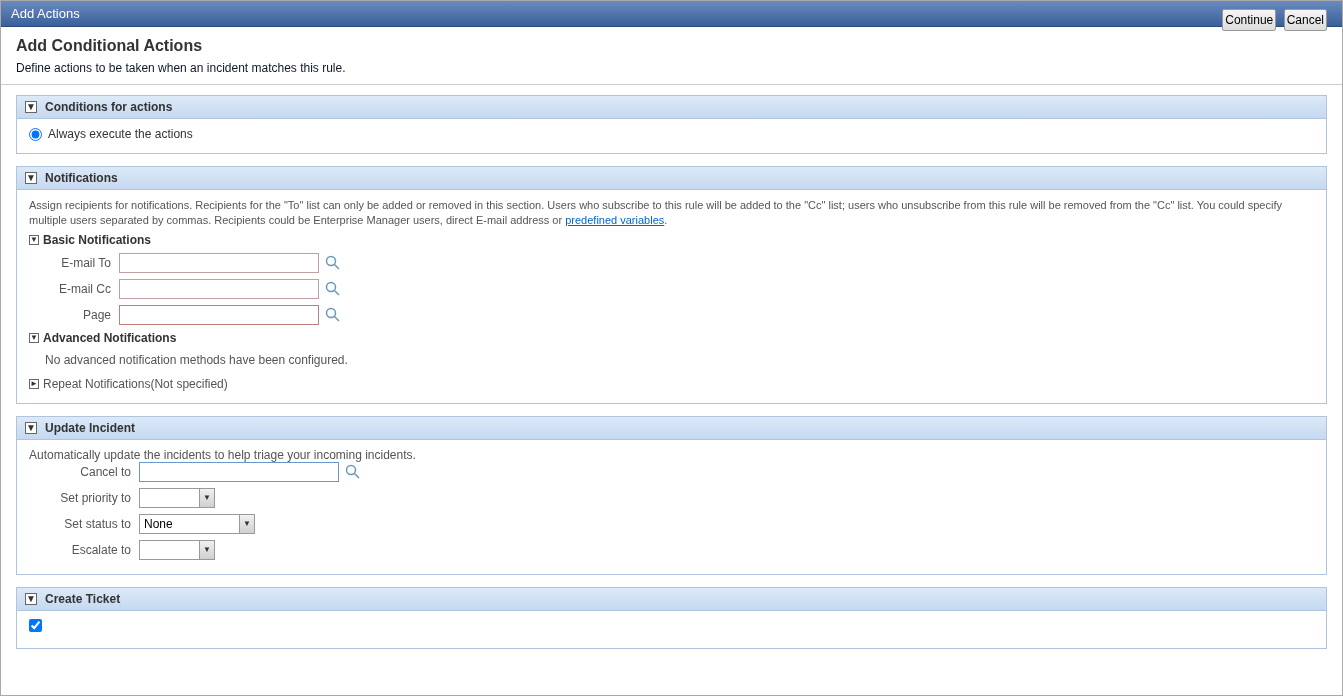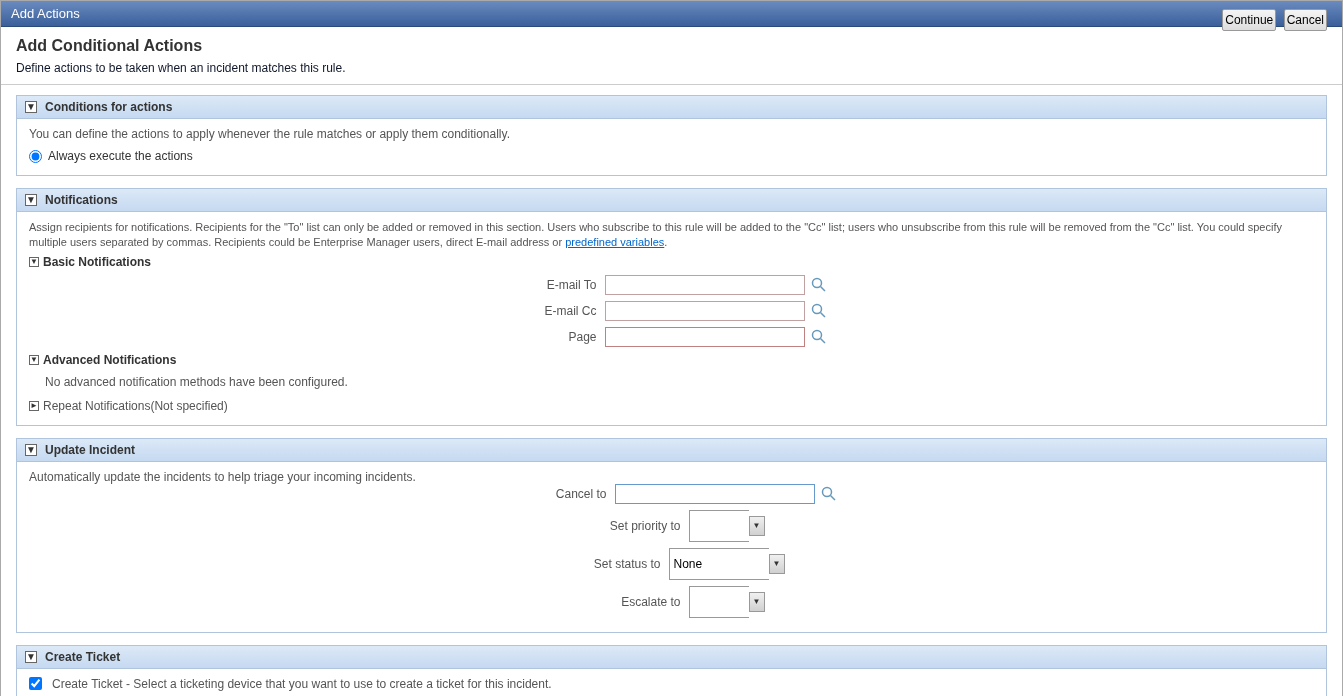--- a/index.html
+++ b/index.html
@@ -131,21 +131,20 @@
       line-height: 8px;
       font-size: 8px;
       color: #333;
       cursor: pointer;
     }
 
     .form-row {
       display: flex;
       align-items: center;
       margin-bottom: 6px;
-      justify-content: center;
     }
 
     .form-label {
       width: 90px;
       text-align: right;
       padding-right: 8px;
       color: #555;
       font-size: 12px;
     }
 
@@ -228,21 +227,21 @@
     .inline-select-wrapper {
       display: inline-flex;
       align-items: center;
     }
 
     .select-box {
       border: 1px solid #999;
       border-right: none;
       background: #fff;
       font-size: 12px;
-      height: 32px;
+      height: 20px;
       padding: 1px 4px;
       appearance: none;
       -webkit-appearance: none;
     }
 
     .select-arrow-btn {
       width: 16px;
       height: 20px;
       background: linear-gradient(to bottom, #f0f0f0, #d0d0d0);
       border: 1px solid #999;
@@ -274,21 +273,20 @@
   </div>
 
   <div class="content-area">
 
     <div class="section">
       <div class="section-header">
         <span class="collapse-icon">▼</span>
         <span>Conditions for actions</span>
       </div>
       <div class="section-body">
-        <div class="conditions-text">You can define the actions to apply whenever the rule matches or apply them conditionally.</div>
         <div class="radio-row">
           <input type="radio" name="conditions-radio" checked="" style="">
           <span>Always execute the actions</span>
         </div>
       </div>
     </div>
 
     <div class="section">
       <div class="section-header">
         <span class="collapse-icon">▼</span>
@@ -400,20 +398,19 @@
 
     <div class="section">
       <div class="section-header">
         <span class="collapse-icon">▼</span>
         <span>Create Ticket</span>
       </div>
       <div class="section-body">
 
         <div class="create-ticket-row">
           <input type="checkbox" checked="" class="checkbox-input" style="">
-          <span>Create Ticket - Select a ticketing device that you want to use to create a ticket for this incident.</span>
         </div>
 
       </div>
     </div>
 
   </div>
 </div>
 
 </body></html>

